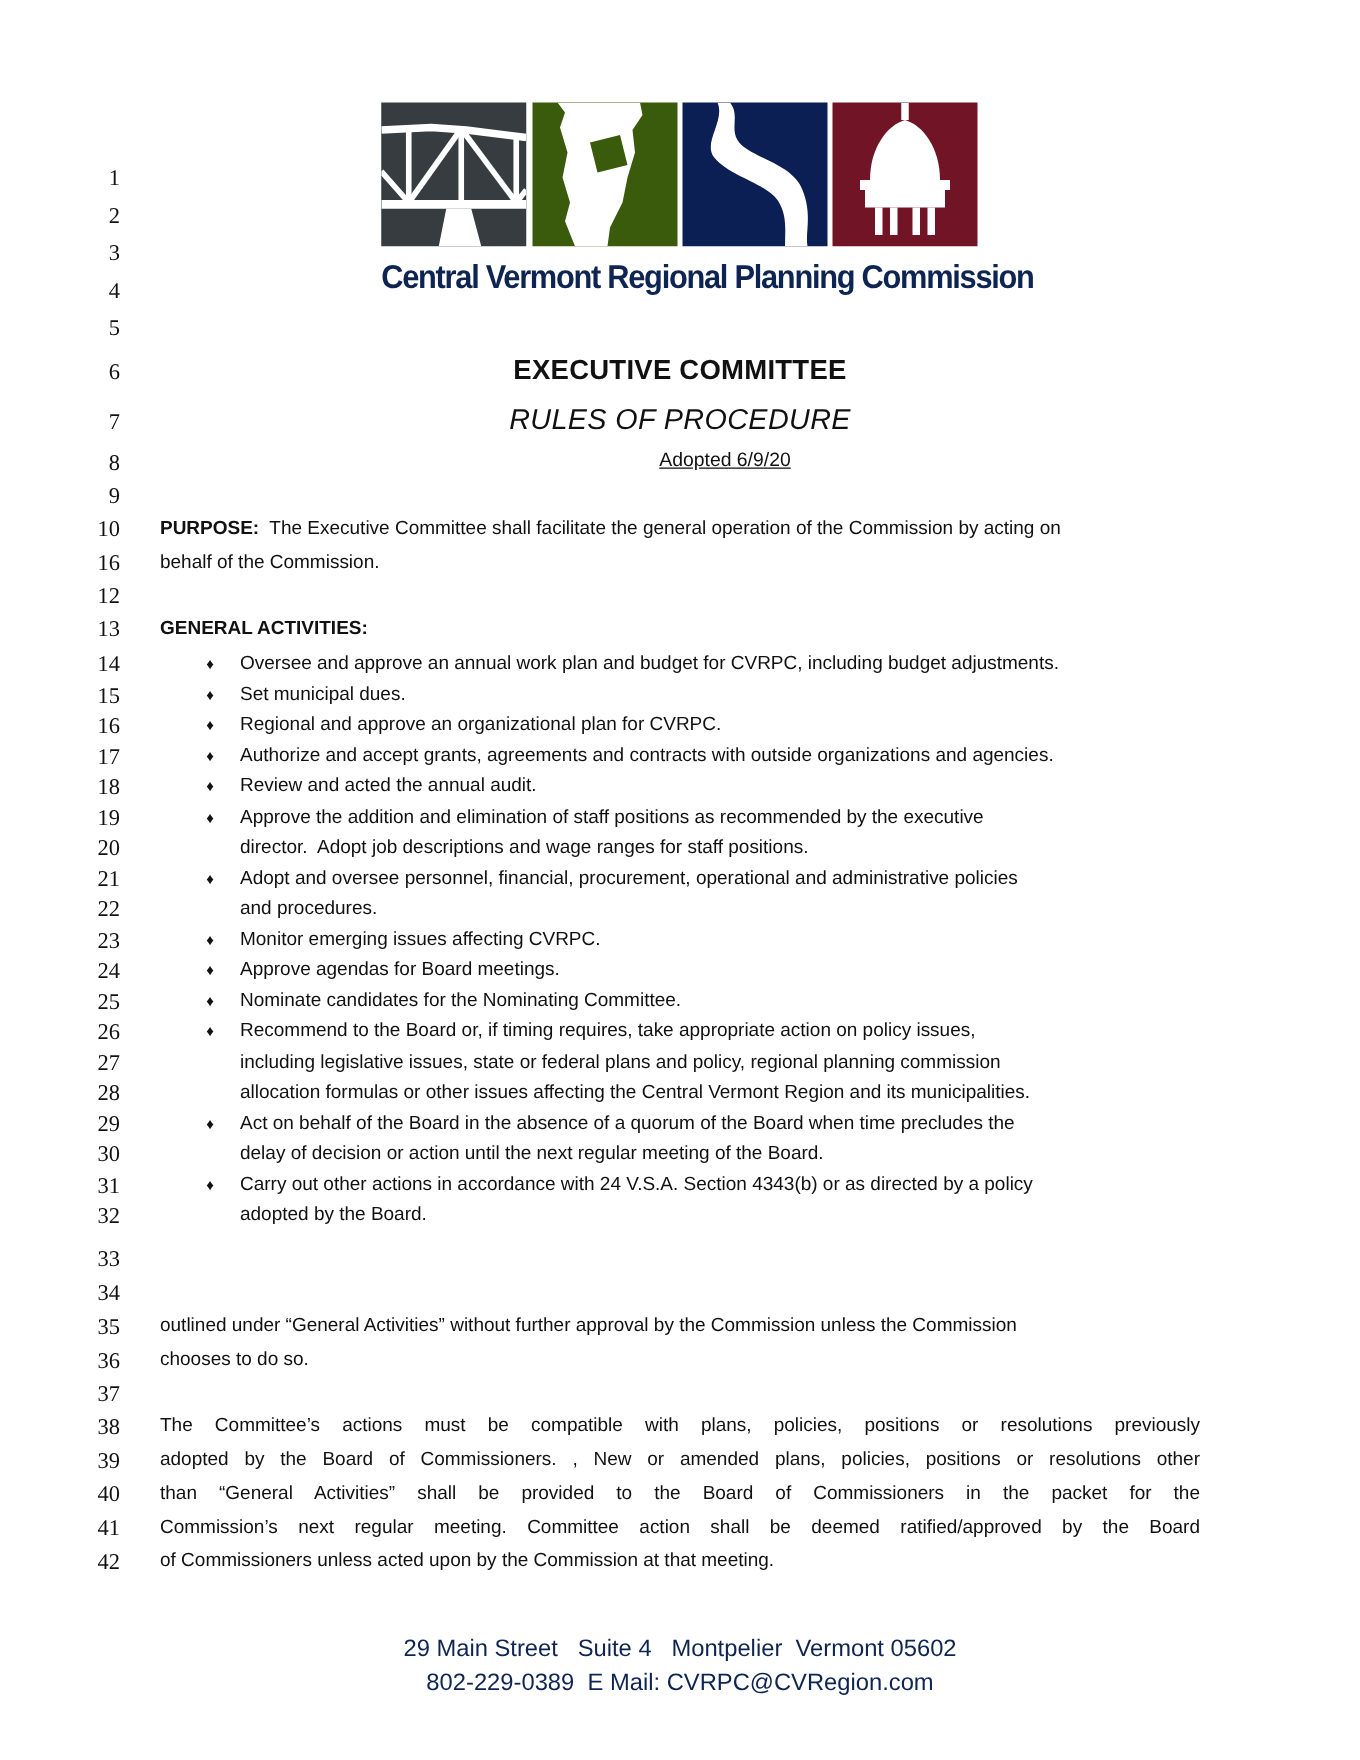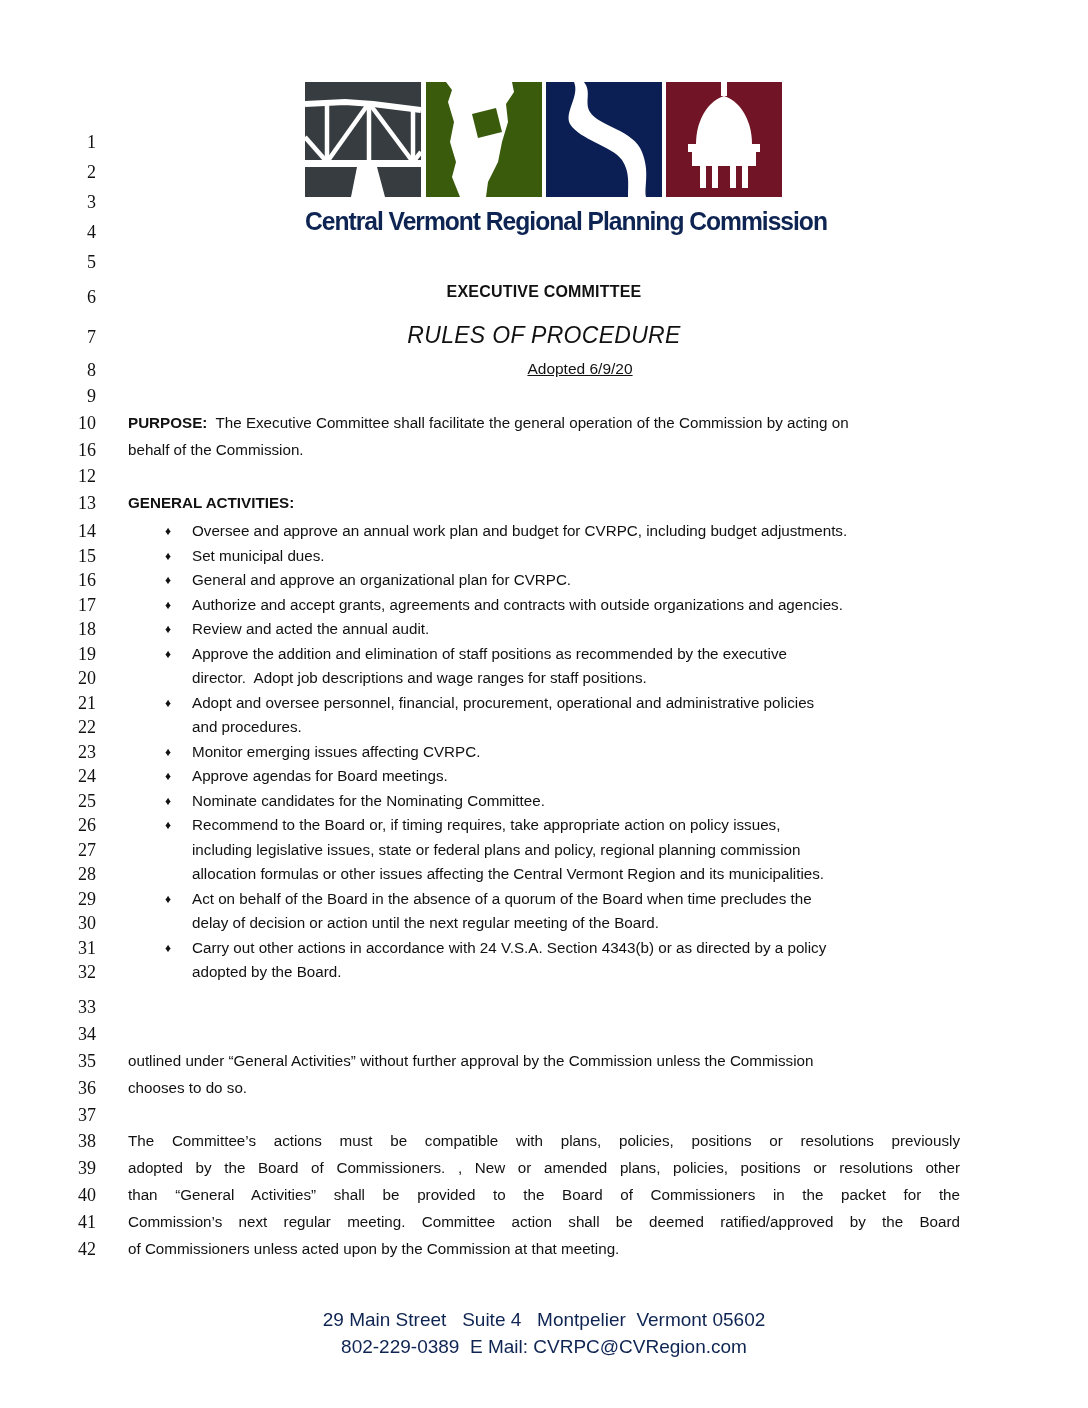--- a/index.html
+++ b/index.html
@@ -20,21 +20,21 @@
                color: #0e2452; letter-spacing: -1.1px; transform: scaleX(0.93); transform-origin: left center;
                white-space: nowrap; }
 
   
   .ln { position: absolute; left: 60px; width: 36px; text-align: right;
         font-family: "Liberation Serif", "DejaVu Serif", serif; font-size: 18px; color: #111;
         line-height: 20px; }
 
   
   .title { position: absolute; left: 0; width: 1088px; text-align: center; }
-  .t1 { top: 283px; font-weight: bold; font-size: 16px; letter-spacing: 0.2px; }
+  .t1 { top: 283px; font-weight: bold; font-size: 22px; letter-spacing: 0.2px; }
   .t2 { top: 322px; font-style: italic; font-size: 23px; letter-spacing: 0.3px; }
   .t3 { top: 360px; font-size: 15.5px; text-decoration: underline; padding-left: 36px; }
 
   
   .txt { position: absolute; left: 128px; font-size: 15.2px; line-height: 20px; white-space: nowrap; color: #111; }
   .bold { font-weight: bold; }
   .just { width: 832px; text-align: justify; text-align-last: justify; white-space: normal; }
 
   .bullet { position: absolute; left: 165px; font-size: 12px; line-height: 20px; }
   .btxt { position: absolute; left: 192px; font-size: 15.2px; line-height: 20px; white-space: nowrap; }
@@ -154,21 +154,21 @@
   <div class="txt bold" style="top:493px">GENERAL ACTIVITIES:</div>
 
   <div>
     <span class="bullet" style="top:521px">♦</span>
     <div class="btxt" style="top:521px">Oversee and approve an annual work plan and budget for CVRPC, including budget adjustments.</div>
 
     <span class="bullet" style="top:546px">♦</span>
     <div class="btxt" style="top:546px">Set municipal dues.</div>
 
     <span class="bullet" style="top:570px">♦</span>
-    <div class="btxt" style="top:570px">General and approve an organizational plan for CVRPC.</div>
+    <div class="btxt" style="top:570px">Regional and approve an organizational plan for CVRPC.</div>
 
     <span class="bullet" style="top:595px">♦</span>
     <div class="btxt" style="top:595px">Authorize and accept grants, agreements and contracts with outside organizations and agencies.</div>
 
     <span class="bullet" style="top:619px">♦</span>
     <div class="btxt" style="top:619px">Review and acted the annual audit.</div>
 
     <span class="bullet" style="top:644px">♦</span>
     <div class="btxt" style="top:644px">Approve the addition and elimination of staff positions as recommended by the executive</div>
     <div class="btxt" style="top:668px; white-space:pre">director.  Adopt job descriptions and wage ranges for staff positions.</div>

